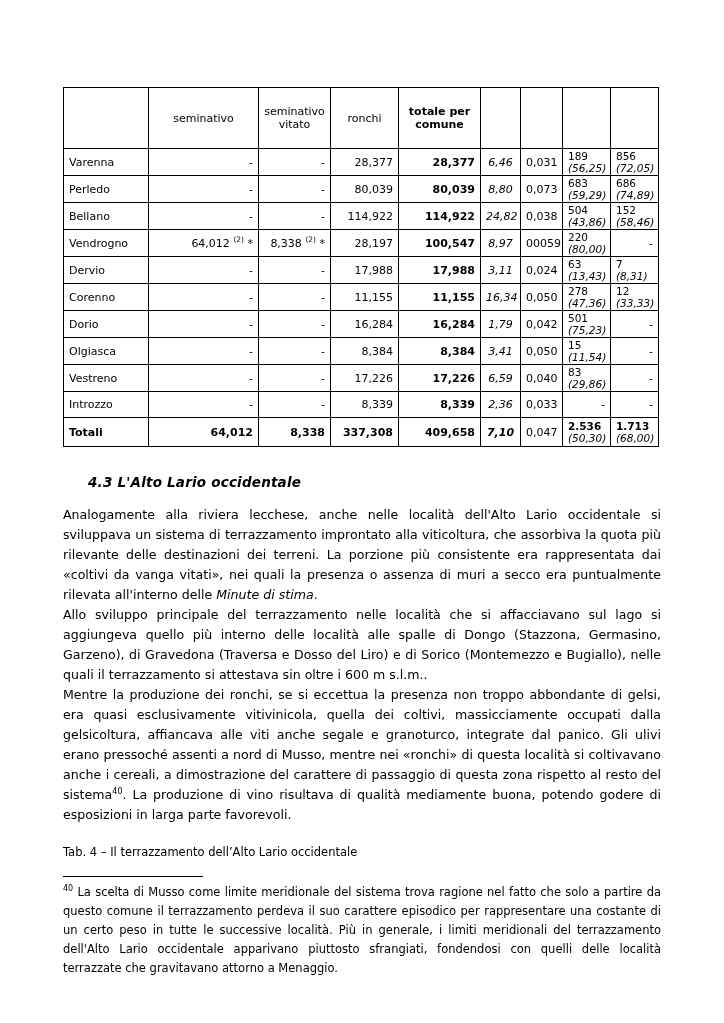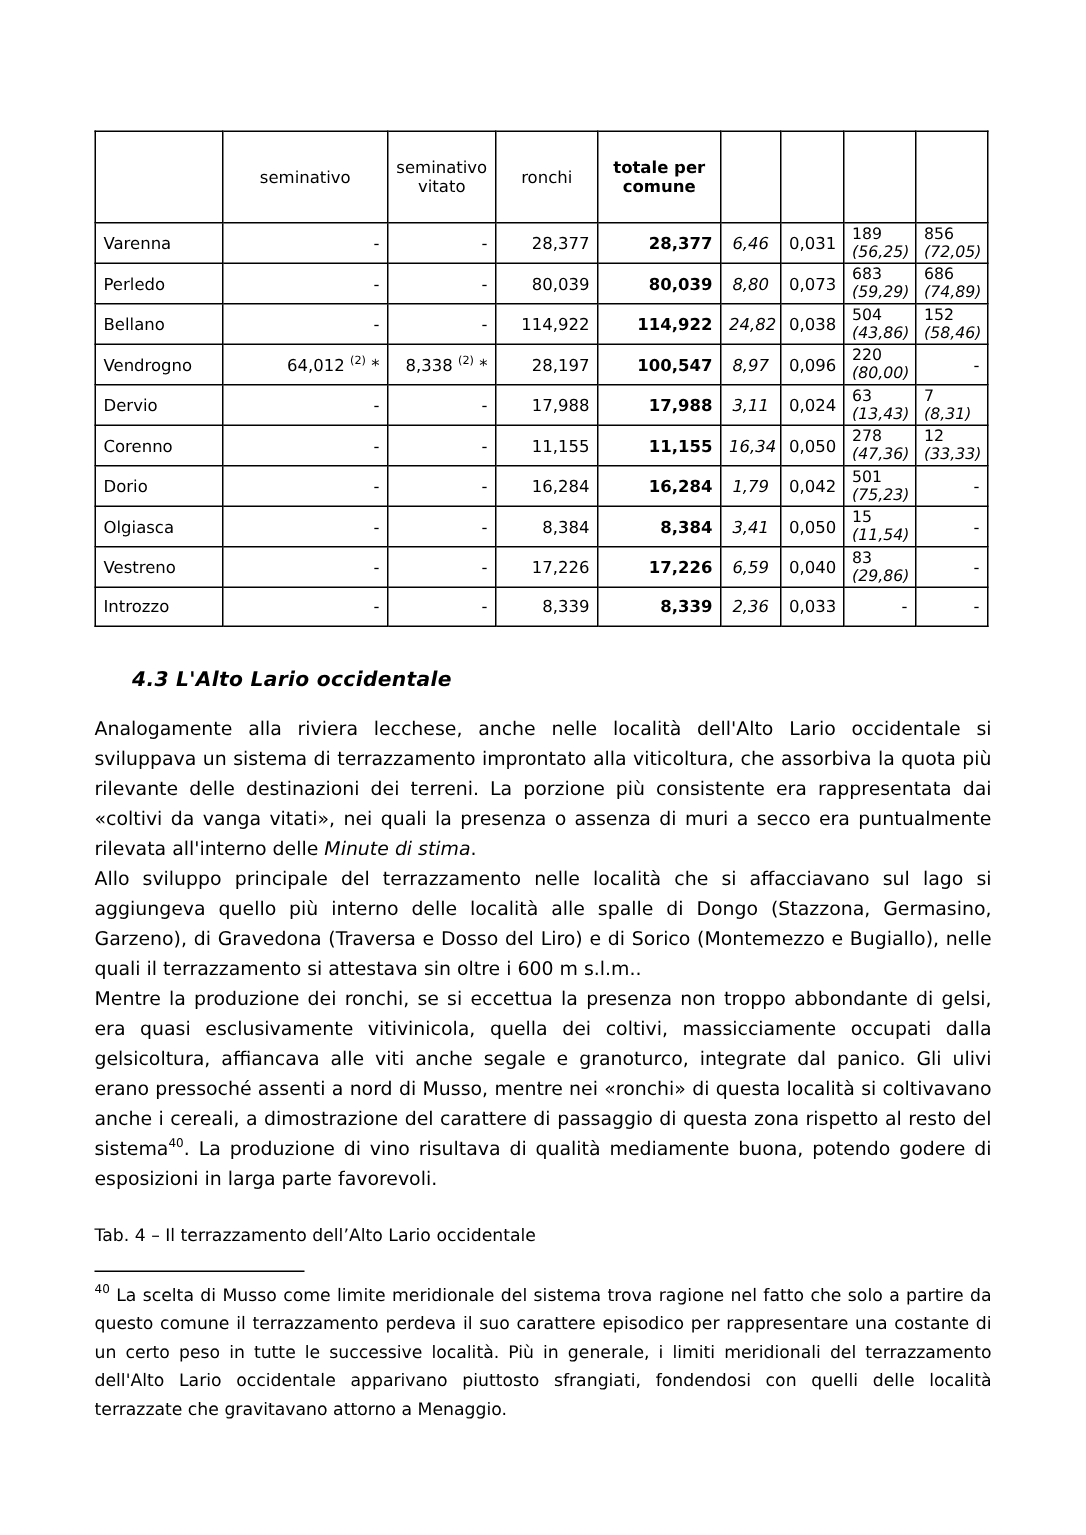--- a/index.html
+++ b/index.html
@@ -166,21 +166,21 @@
               <span class="pct">(58,46)</span>
             </td>
           </tr>
           <tr>
             <td class="name">Vendrogno</td>
             <td class="num"><span>64,012 </span><sup class="marker">(2)</sup> *</td>
             <td class="num"><span>8,338 </span><sup class="marker">(2)</sup> *</td>
             <td class="num">28,197</td>
             <td class="num" style="font-weight: bold;">100,547</td>
             <td class="pct-col">8,97</td>
-            <td class="ctr">0,096</td>
+            <td class="ctr">00059</td>
             <td class="dual">
               <span class="n">220</span>
               <span class="pct">(80,00)</span>
             </td>
             <td class="dash-top">-</td>
           </tr>
           <tr>
             <td class="name">Dervio</td>
             <td class="num">-</td>
             <td class="num">-</td>
@@ -259,20 +259,37 @@
           <tr>
             <td class="name">Introzzo</td>
             <td class="num">-</td>
             <td class="num">-</td>
             <td class="num">8,339</td>
             <td class="num" style="font-weight: bold;">8,339</td>
             <td class="pct-col">2,36</td>
             <td class="ctr">0,033</td>
             <td class="dash-top">-</td>
             <td class="dash-top">-</td>
+          </tr>
+          <tr class="total-row">
+            <td class="name" style="font-weight: bold;">Totali</td>
+            <td class="num" style="font-weight: bold;">64,012</td>
+            <td class="num" style="font-weight: bold;">8,338</td>
+            <td class="num" style="font-weight: bold;">337,308</td>
+            <td class="num" style="font-weight: bold;">409,658</td>
+            <td class="pct-col">7,10</td>
+            <td class="ctr plain">0,047</td>
+            <td class="dual">
+              <span class="n">2.536</span>
+              <span class="pct">(50,30)</span>
+            </td>
+            <td class="dual">
+              <span class="n">1.713</span>
+              <span class="pct">(68,00)</span>
+            </td>
           </tr>
         </tbody>
     </table>
 
     <h2 class="section">4.3 L'Alto Lario occidentale</h2>
 
     <div class="bodytext">
         <p>Analogamente alla riviera lecchese, anche nelle località dell'Alto Lario occidentale si sviluppava un sistema di terrazzamento improntato alla viticoltura, che assorbiva la quota più rilevante delle destinazioni dei terreni. La porzione più consistente era rappresentata dai «coltivi da vanga vitati», nei quali la presenza o assenza di muri a secco era puntualmente rilevata all'interno delle <span class="it">Minute di stima</span>.</p>
         <p>Allo sviluppo principale del terrazzamento nelle località che si affacciavano sul lago si aggiungeva quello più interno delle località alle spalle di Dongo (Stazzona, Germasino, Garzeno), di Gravedona (Traversa e Dosso del Liro) e di Sorico (Montemezzo e Bugiallo), nelle quali il terrazzamento si attestava sin oltre i 600 m s.l.m..</p>
         <p>Mentre la produzione dei ronchi, se si eccettua la presenza non troppo abbondante di gelsi, era quasi esclusivamente vitivinicola, quella dei coltivi, massicciamente occupati dalla gelsicoltura, affiancava alle viti anche segale e granoturco, integrate dal panico. Gli ulivi erano pressoché assenti a nord di Musso, mentre nei «ronchi» di questa località si coltivavano anche i cereali, a dimostrazione del carattere di passaggio di questa zona rispetto al resto del sistema<sup class="fnref">40</sup>. La produzione di vino risultava di qualità mediamente buona, potendo godere di esposizioni in larga parte favorevoli.</p>

